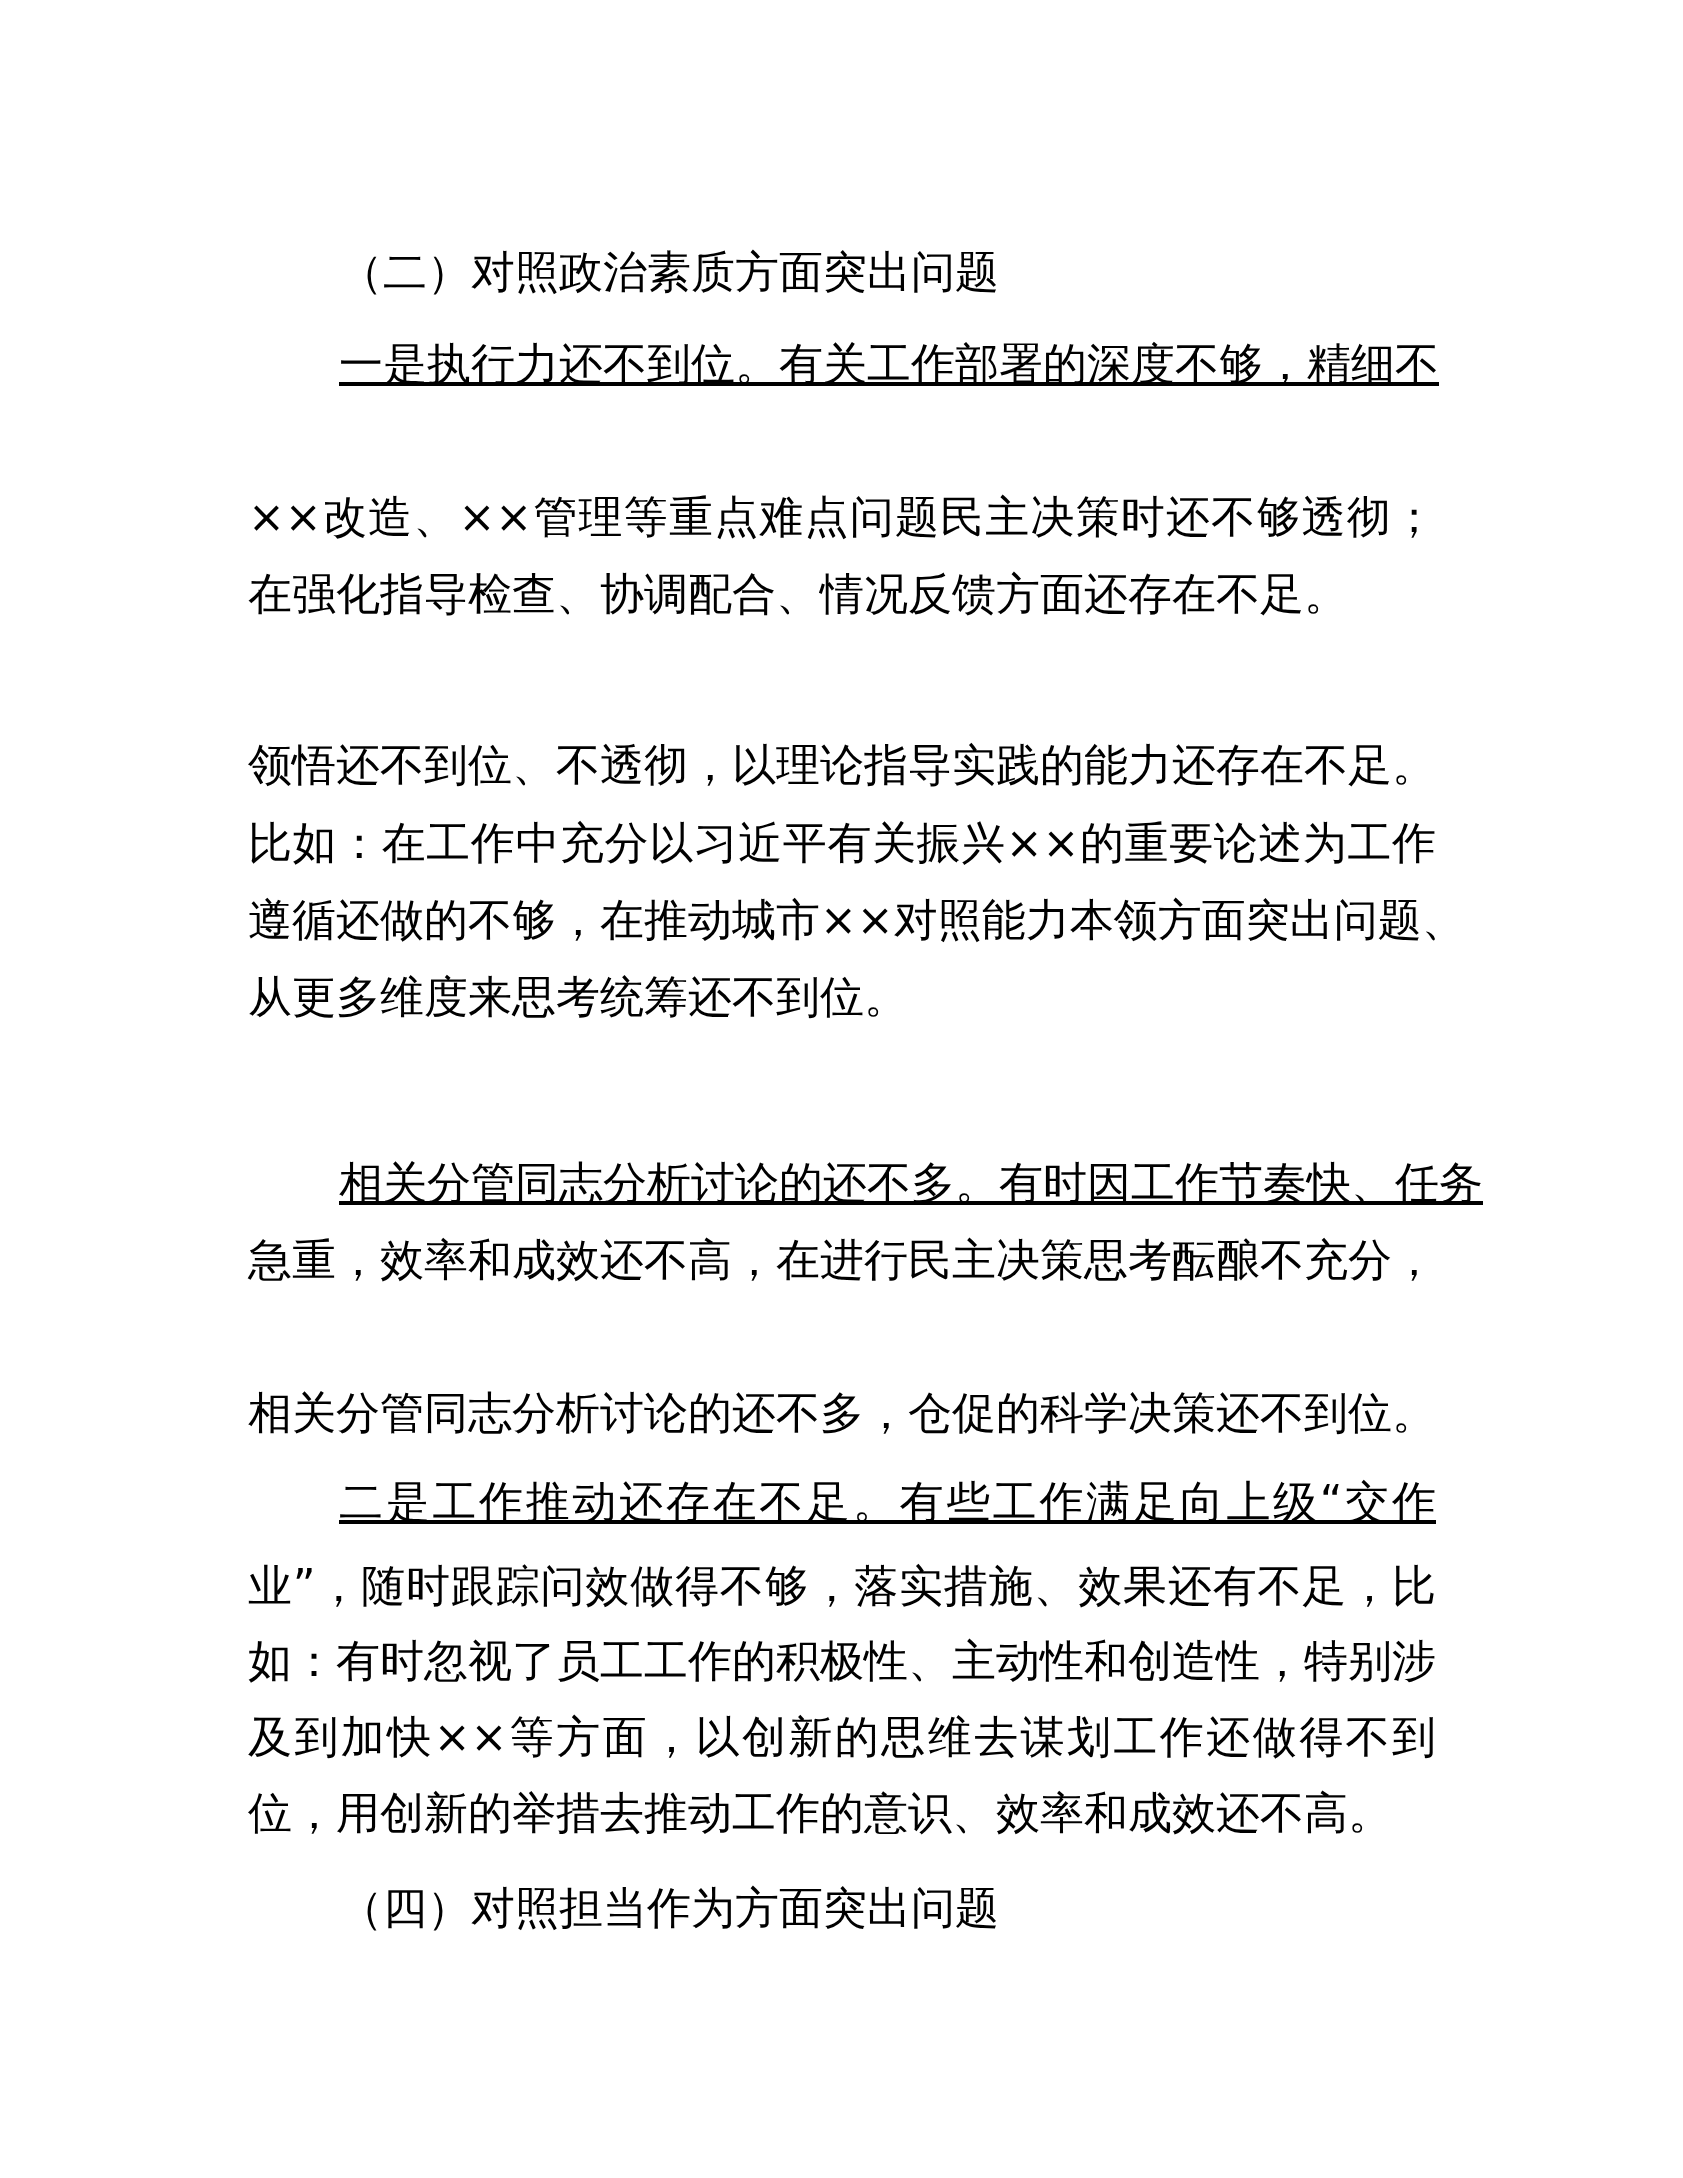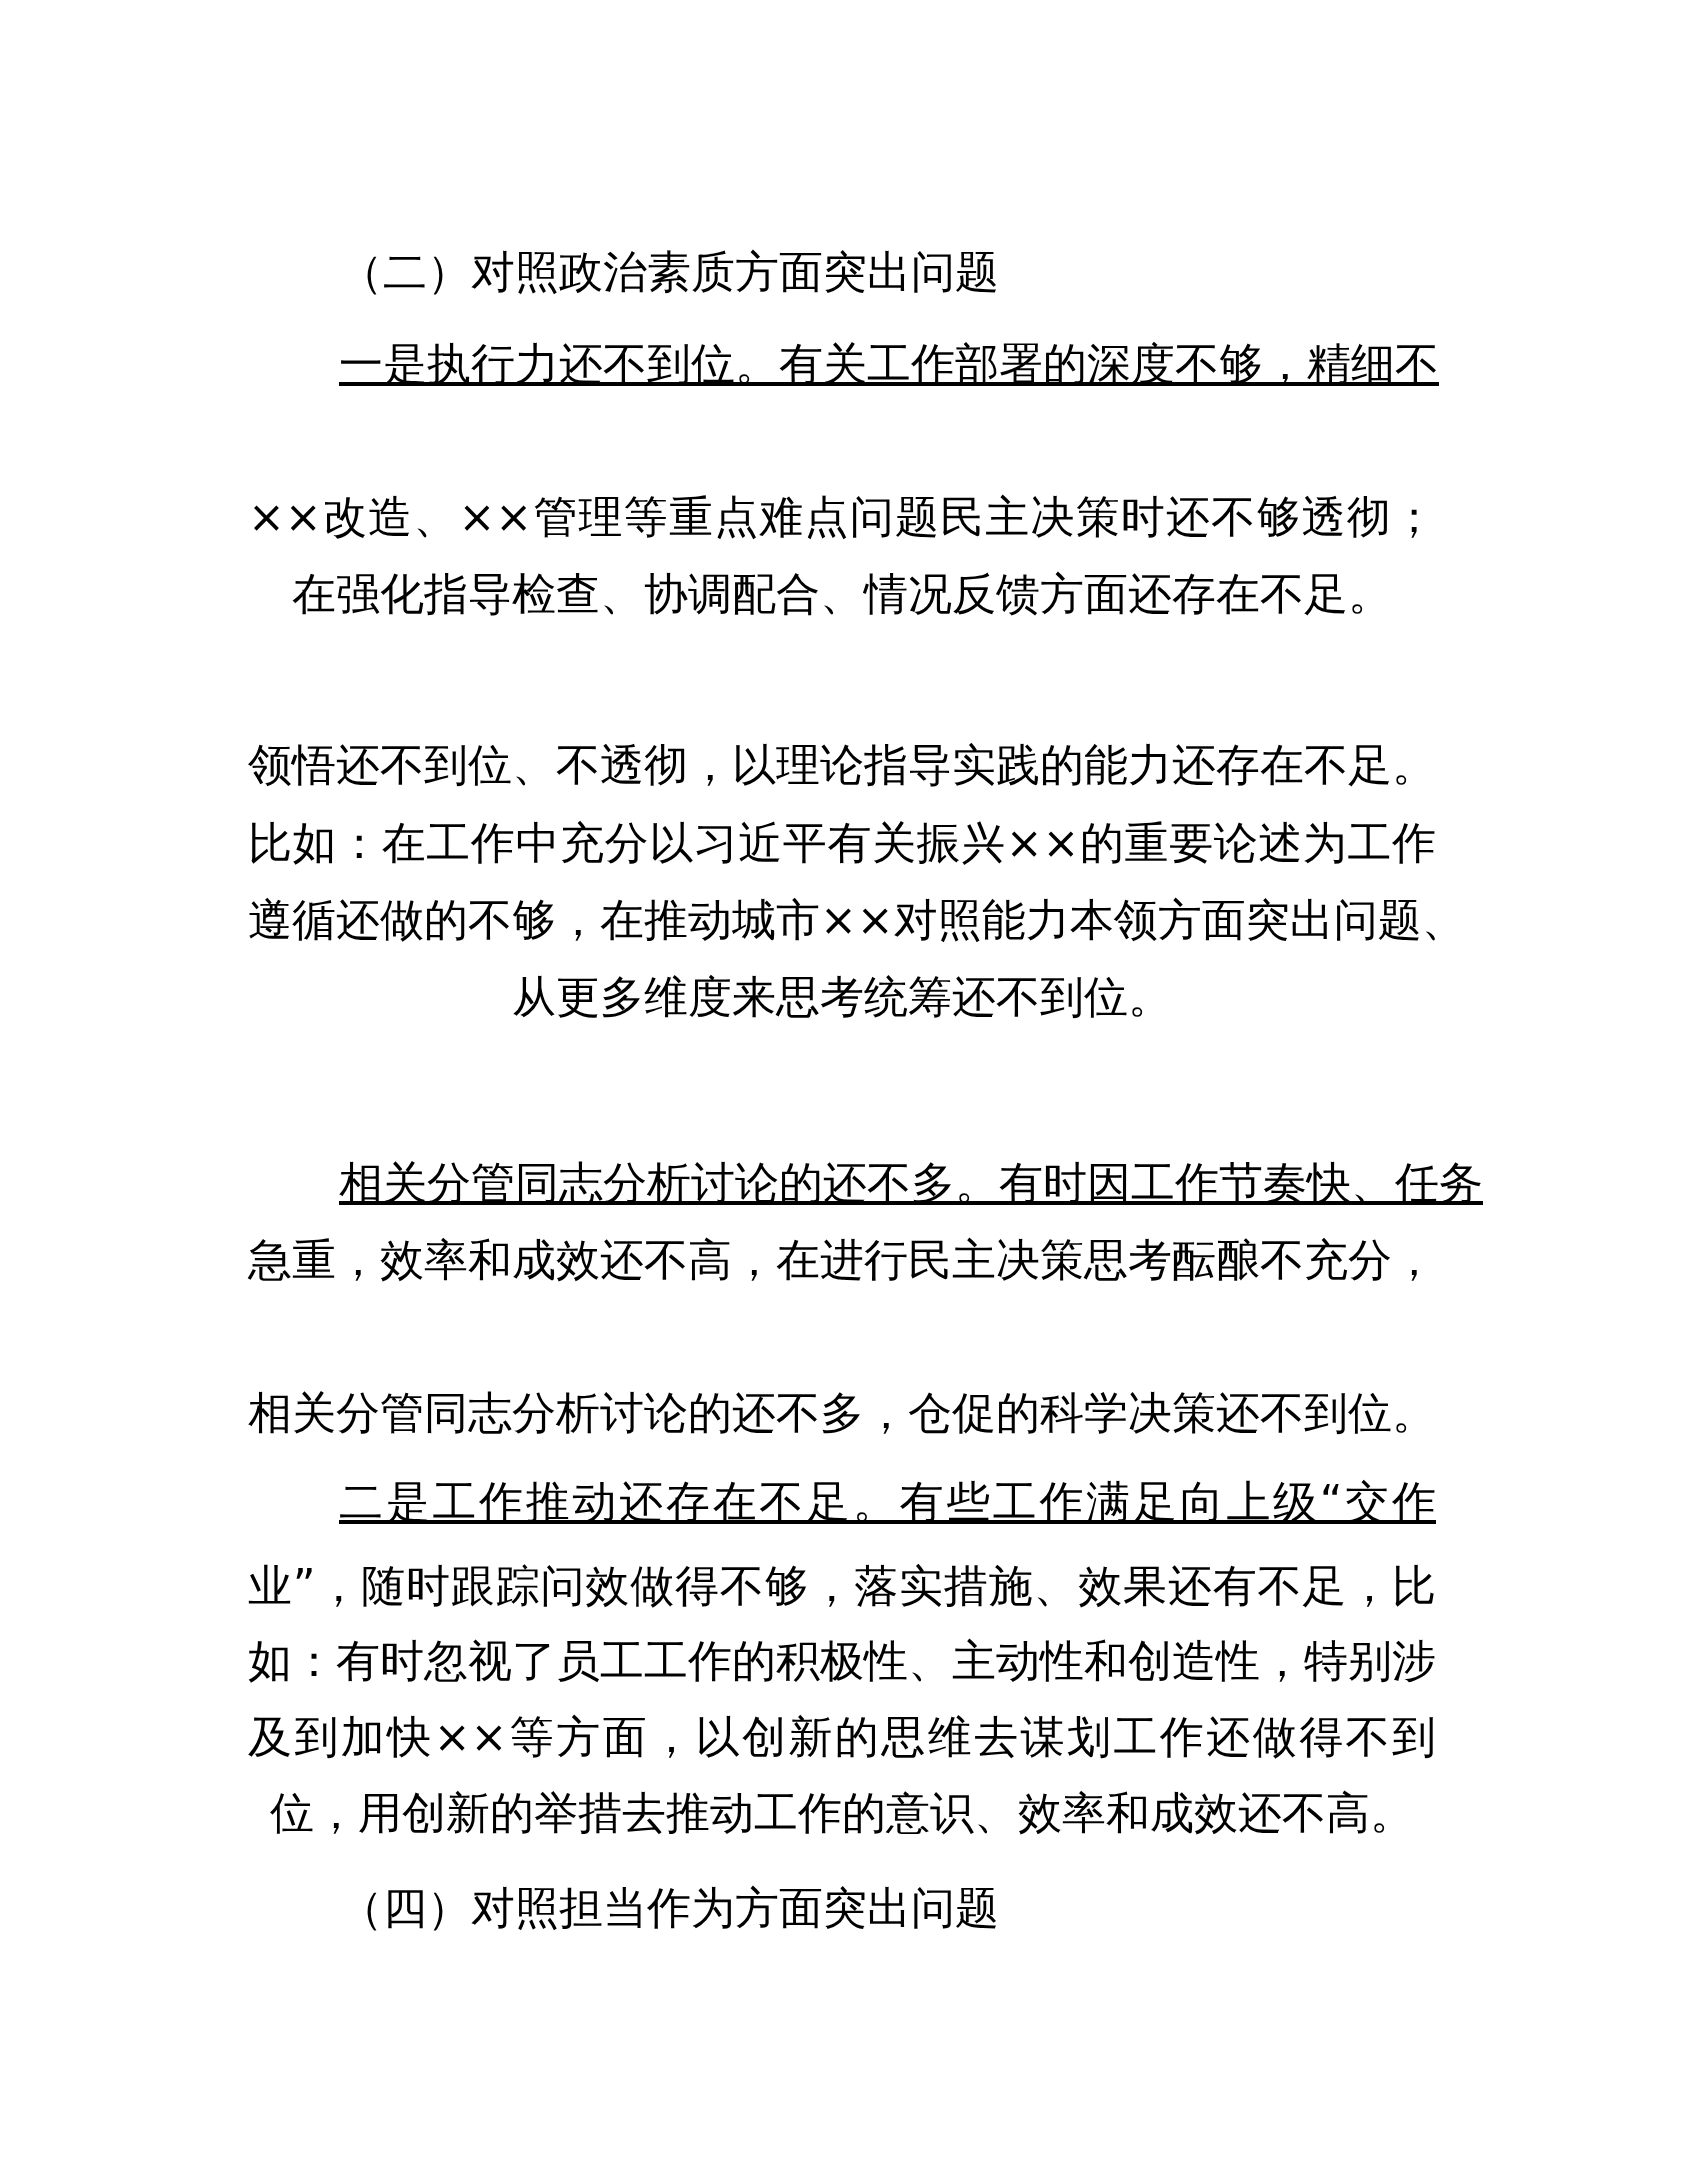--- a/index.html
+++ b/index.html
@@ -13,21 +13,21 @@
     line-height: 59px;
     font-family: "DejaVu Sans", "Liberation Sans", sans-serif;
     font-size: 44px;
     color: #000000;
     white-space: nowrap;
     letter-spacing: 0px;
   }
   .line.full { text-align: justify; text-align-last: justify; }
   .line.indent { left: 339px; width: 1097px; text-decoration: underline; }
   .line.heading { left: 339px; width: auto; }
-  .line.last { text-align: center; }
+  .line.last { text-align: left; }
 </style>
 </head>
 <body>
 
 <div class="page">
 
   <div class="line heading" style="top:218px">（二）对照政治素质方面突出问题</div>
 
   <div class="line indent full" style="top:310px">一是执行力还不到位。有关工作部署的深度不够，精细不</div>
   <div class="line full" style="top:463px">××改造、××管理等重点难点问题民主决策时还不够透彻；</div>

